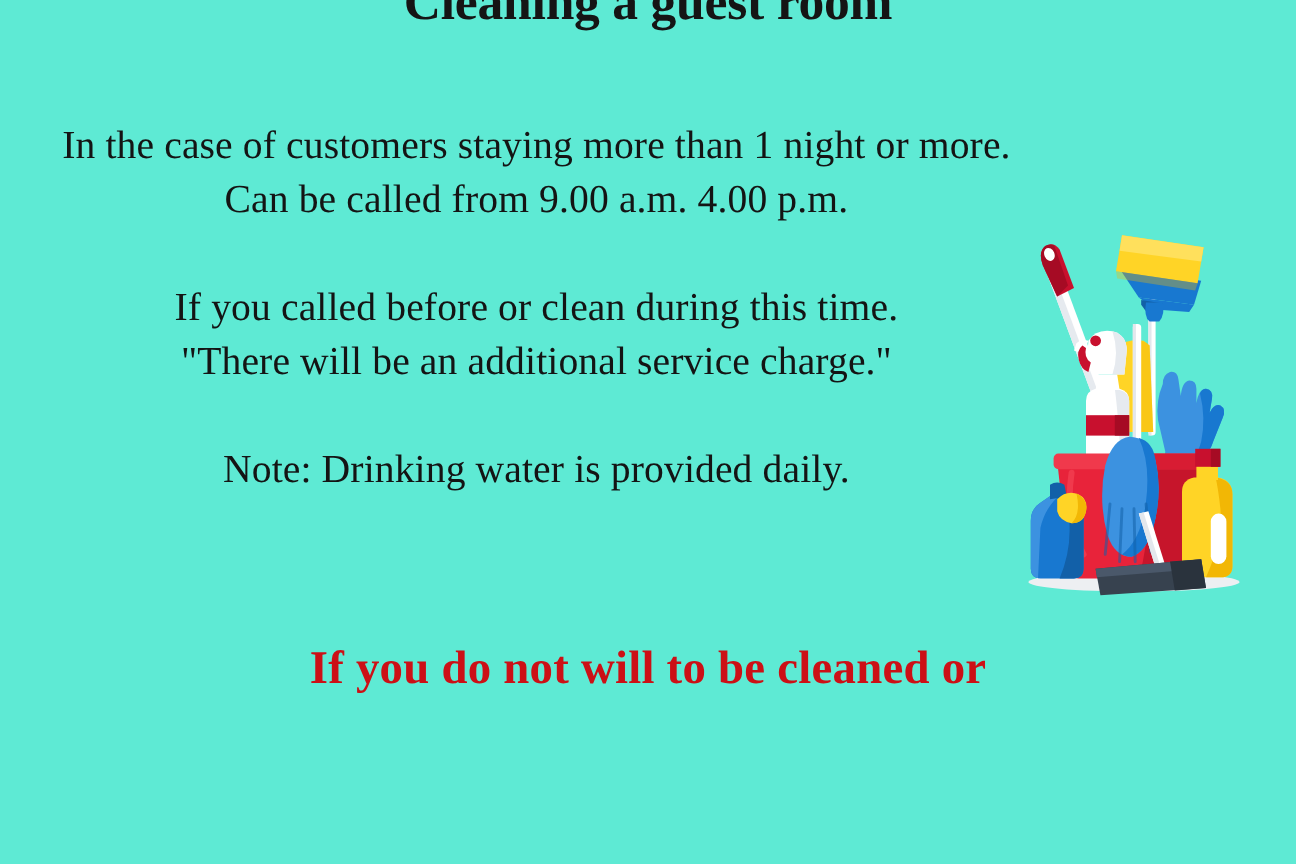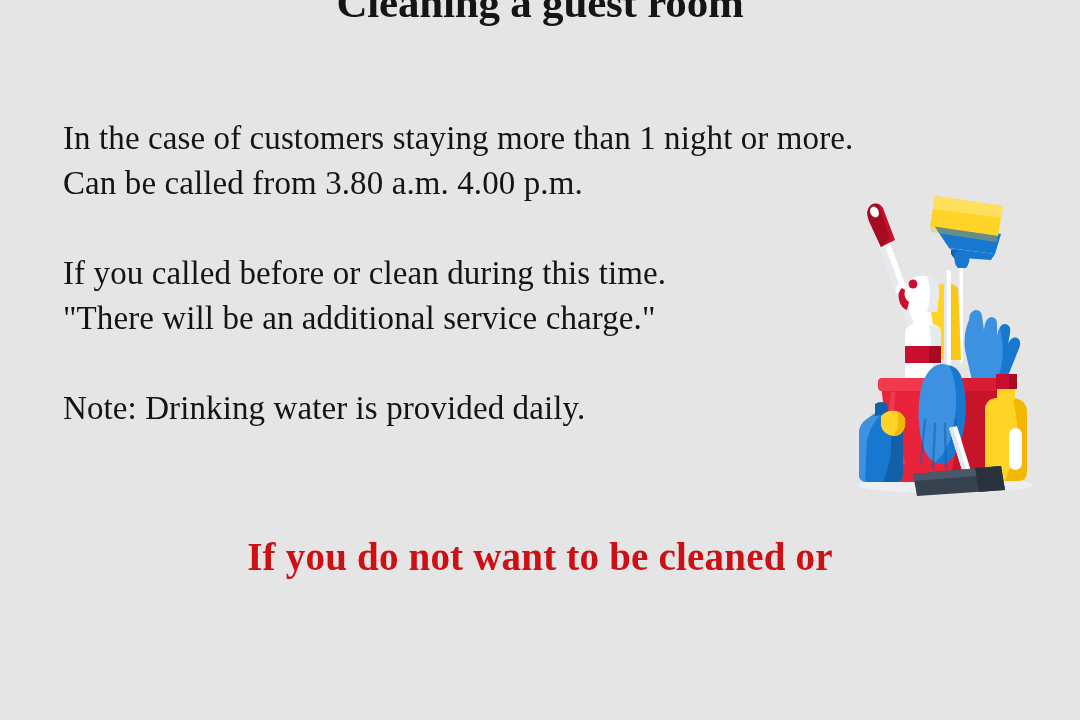--- a/index.html
+++ b/index.html
@@ -4,21 +4,21 @@
 <style>
   html, body {
     margin: 0;
     padding: 0;
     background: #ffffff;
   }
   #page {
     position: relative;
     width: 1080px;
     height: 720px;
-    background: #e5e5e5;
+    background: #5eead4;
     overflow: hidden;
     font-family: "Liberation Serif", "DejaVu Serif", serif;
   }
 
   
   #notice-title {
     position: absolute;
     left: 0;
     top: -22px;
     width: 1080px;
@@ -32,22 +32,23 @@
   }
 
   
   #body-block {
     position: absolute;
     left: 47px;
     top: 100px;
     width: 800px;
   }
   .para {
-    margin: 16px;
+    margin: 0;
     padding: 0;
+    text-align: center;
   }
   .para + .para {
     margin-top: 45px;
   }
   .line {
     font-family: "Liberation Serif", "DejaVu Serif", serif;
     font-size: 33px;
     line-height: 45px;
     color: #141414;
     white-space: nowrap;
@@ -95,36 +96,36 @@
 <body>
 
 <div id="page">
 
   <div id="notice-title">Cleaning a guest room</div>
 
   <div id="body-block">
 
     <div class="para">
       <div class="line">In the case of customers staying more than 1 night or more.</div>
-      <div class="line">Can be called from 3.80 a.m. 4.00 p.m.</div>
+      <div class="line">Can be called from 9.00 a.m. 4.00 p.m.</div>
     </div>
 
     <div class="para">
       <div class="line">If you called before or clean during this time.</div>
       <div class="line">"There will be an additional service charge."</div>
     </div>
 
     <div class="para">
       <div class="line">Note: Drinking water is provided daily.</div>
     </div>
 
   </div>
 
   <div id="footer-warning">
-    <div class="wline">If you do not want to be cleaned or</div>
+    <div class="wline">If you do not will to be cleaned or</div>
   </div>
 
   <div id="cleaning-illustration">
     <svg viewBox="0 0 200 310" xmlns="http://www.w3.org/2000/svg">
 
       <ellipse cx="100" cy="297" rx="88" ry="8" fill="#EDEFF2"></ellipse>
 
       <g>
 
         <rect x="112" y="60" width="6" height="115" rx="3" fill="#FFFFFF"></rect>

